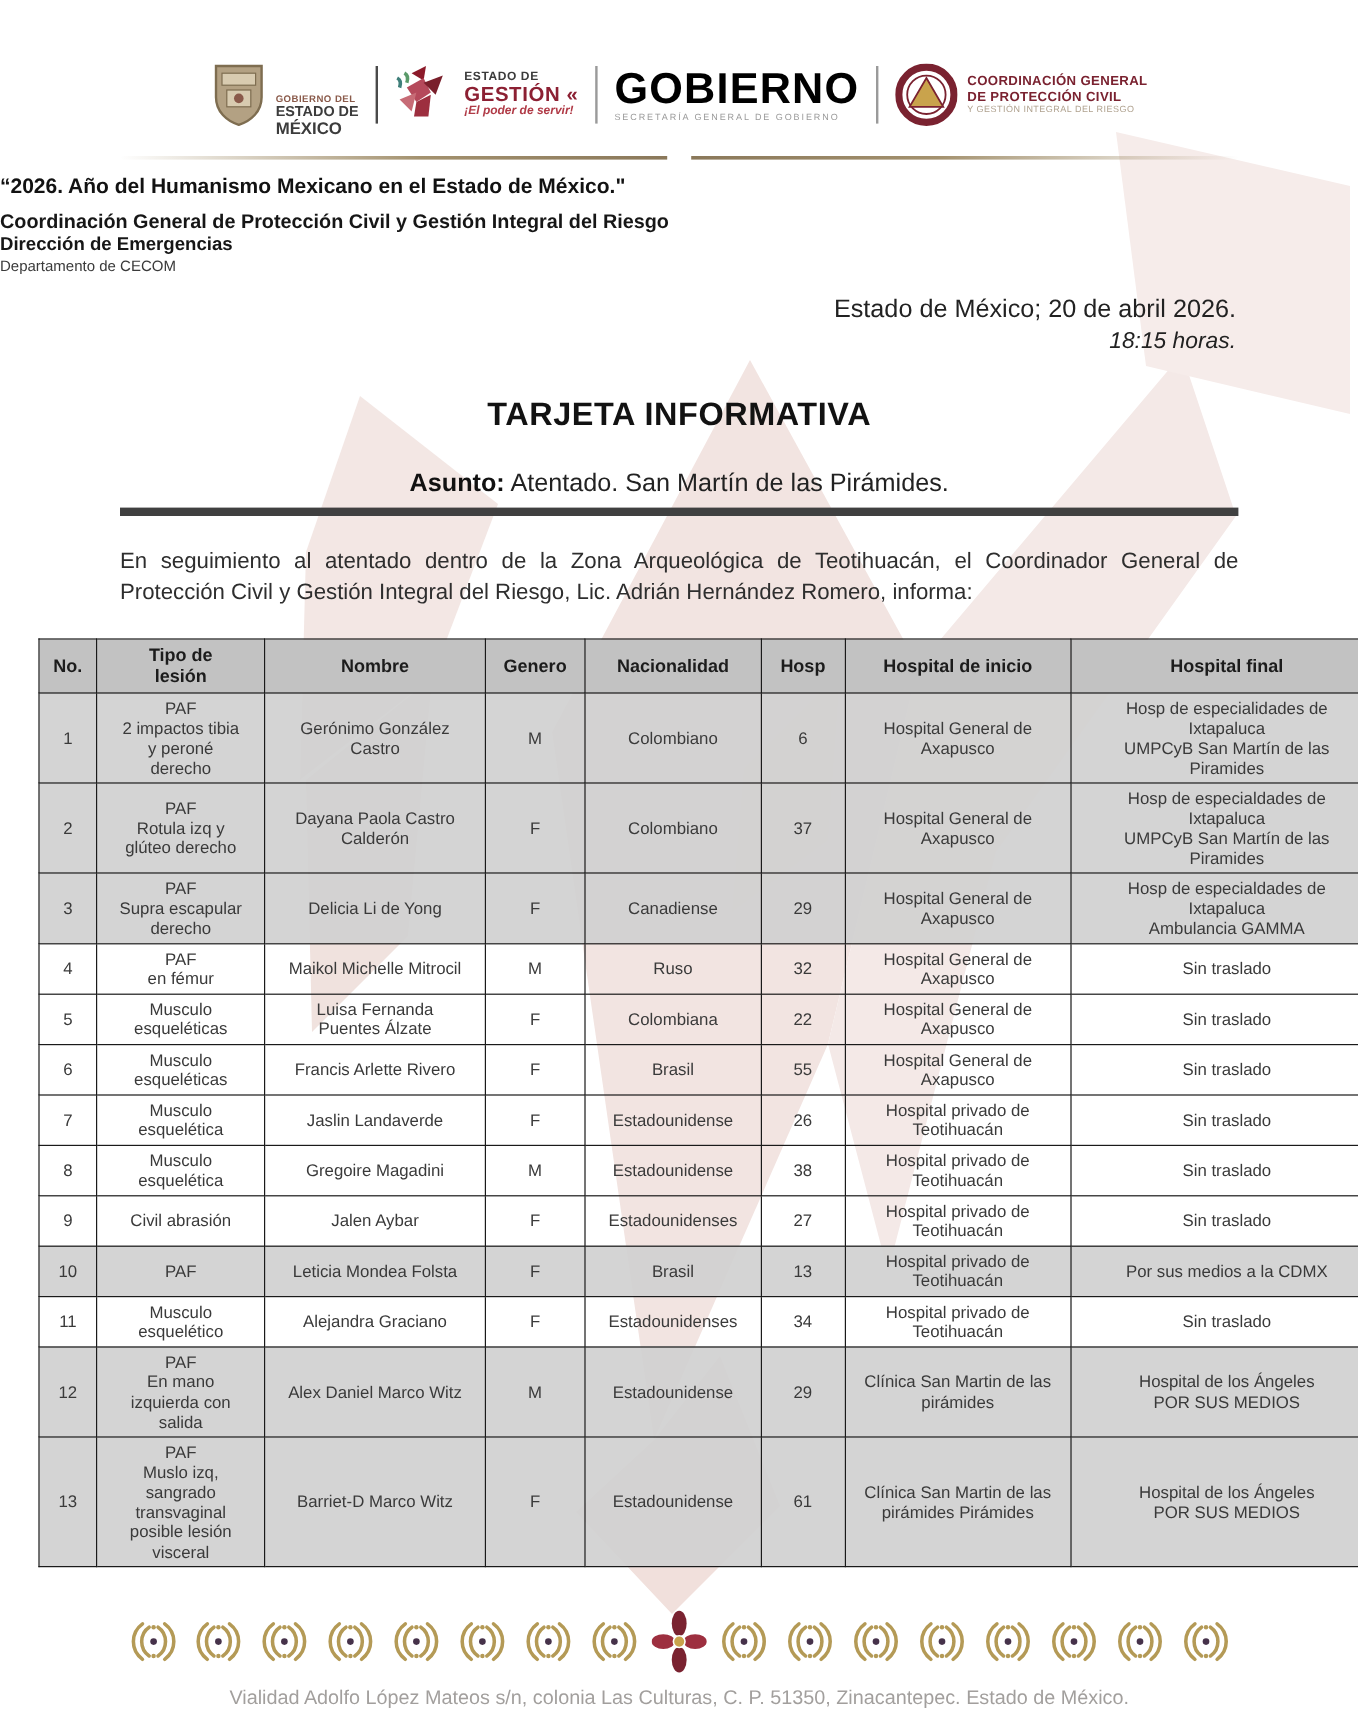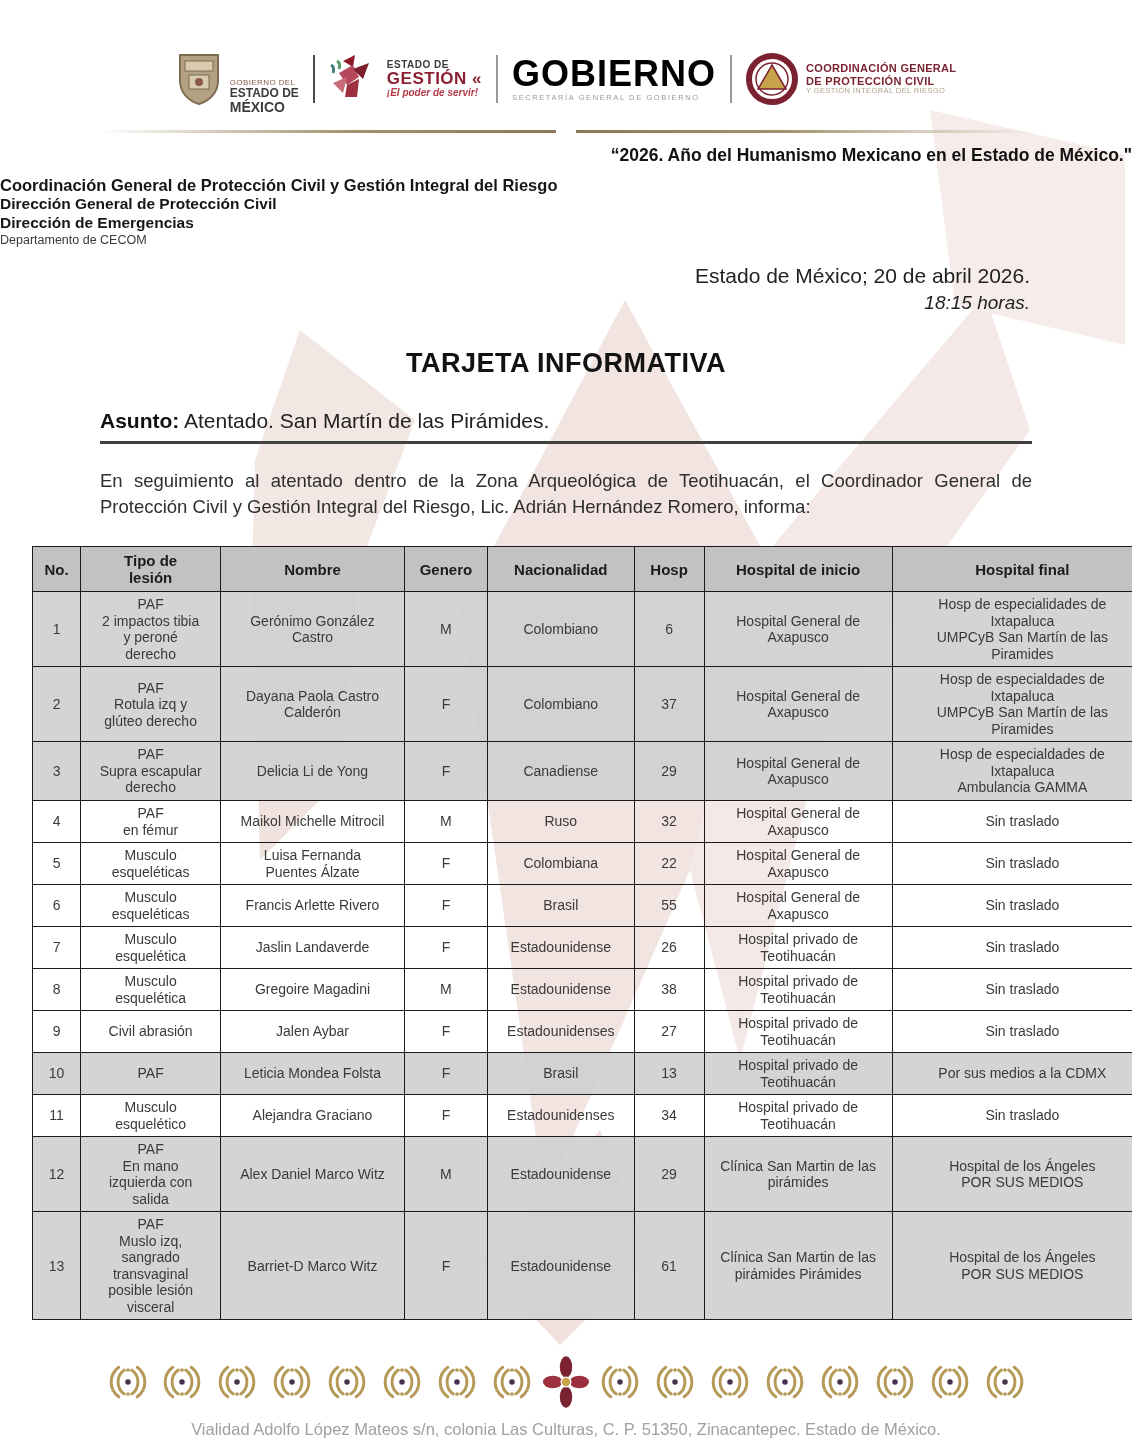--- a/index.html
+++ b/index.html
@@ -7,51 +7,51 @@
   .page{position:relative;width:1132px;min-height:1440px;overflow:hidden;background:#fff;}
   .watermark{position:absolute;top:0;left:0;z-index:0;pointer-events:none;}
   .content{position:relative;z-index:1;}
 
   
   .logobar{display:flex;align-items:center;justify-content:center;gap:14px;padding-top:44px;height:70px;}
   .logo-group{display:flex;align-items:center;gap:8px;}
   .logo-sep{width:2px;height:48px;background:#9a9a9a;}
   .logo-sep.dark{background:#4a4a4a;}
   .l1-text{line-height:1.05;}
-  .l1-line1{font-size:8px;font-weight:normal;color:#8a5a4a;letter-spacing:.4px;margin-top:35px;}
+  .l1-line1{font-size:8px;font-weight:bold;color:#8a5a4a;letter-spacing:.4px;margin-top:35px;}
   .l1-line2{font-size:12px;font-weight:bold;color:#3c3c3c;}
   .l1-line3{font-size:14px;font-weight:bold;color:#3c3c3c;}
   .l2-text{line-height:1.05;}
   .l2-line1{font-size:10px;font-weight:bold;color:#3b3b3b;letter-spacing:.5px;}
   .l2-line2{font-size:17px;font-weight:bold;color:#8c2033;letter-spacing:.5px;}
   .l2-line3{font-size:10px;font-style:italic;font-weight:bold;color:#b03a46;}
   .l3-text{text-align:left;line-height:1;}
   .l3-line1{font-size:36px;font-weight:bold;color:#000000;letter-spacing:1px;}
   .l3-line2{font-size:7.5px;color:#9a9a9a;letter-spacing:1.6px;margin-top:2px;}
   .l4-text{line-height:1.15;}
   .l4-line1,.l4-line2{font-size:11px;font-weight:bold;color:#7a2230;letter-spacing:.3px;}
   .l4-line3{font-size:7.5px;color:#b0a28f;letter-spacing:.4px;}
 
   
   .rule-row{display:flex;justify-content:space-between;margin:16px 100px 0 100px;}
   .rule-seg{height:3px;width:456px;}
   .rule-left{background:linear-gradient(to right,rgba(170,153,120,0),#a3916e 55%,#8a785a);}
   .rule-right{background:linear-gradient(to left,rgba(170,153,120,0),#a3916e 55%,#8a785a);}
 
   
-  .quote{margin-top:12px;text-align:right;font-size:17.5px;font-weight:bold;color:#121212;}
+  .quote{margin-top:12px;text-align:left;font-size:17.5px;font-weight:bold;color:#121212;}
   .org-block{margin:10px 102px 0 0;text-align:left;line-height:1.18;}
   .org1{font-size:16.5px;font-weight:bold;color:#161616;}
   .org2,.org3{font-size:15.5px;font-weight:bold;color:#161616;}
   .org4{font-size:12.5px;color:#3a3a3a;margin-top:1px;}
   .dateline{margin:16px 102px 0 0;text-align:right;font-size:21px;color:#222;}
   .timeline{margin:4px 102px 0 0;text-align:right;font-size:19px;font-style:italic;color:#222;}
 
   .doc-title{margin-top:34px;text-align:center;font-size:27px;font-weight:bold;letter-spacing:.5px;color:#121212;}
-  .subject-wrap{margin:30px 100px 0 100px;border-bottom:3px solid #404040;padding-bottom:8px;}
+  .subject-wrap{margin:30px 100px 0 100px;border-bottom:7px solid #404040;padding-bottom:8px;text-align:center;}
   .subject{font-size:21px;color:#222;}
   .subject b{color:#111;}
   .paragraph{margin:24px 100px 0 100px;font-size:18.5px;line-height:1.42;text-align:justify;color:#2e2e2e;}
 
   
   table.victims{border-collapse:collapse;margin:26px 0 0 32px;width:1121px;table-layout:fixed;}
   table.victims th,table.victims td{border:1.6px solid #1a1a1a;text-align:center;vertical-align:middle;white-space:pre-line;}
   table.victims th{background:#c2c2c2;font-size:15px;font-weight:bold;color:#1c1c1c;padding:5px 2px;}
   table.victims td{font-size:14px;color:#3a3a3a;padding:4px 6px;line-height:1.18;}
   tr.shaded td{background:rgba(208,208,208,.92);}
@@ -141,21 +141,20 @@
 
     <div class="rule-row">
       <div class="rule-seg rule-left"></div>
       <div class="rule-seg rule-right"></div>
     </div>
 
     <div class="quote">“2026. Año del Humanismo Mexicano en el Estado de México."</div>
 
     <div class="org-block">
       <div class="org1">Coordinación General de Protección Civil y Gestión Integral del Riesgo</div>
-      <div class="org2">Dirección General de Protección Civil</div>
       <div class="org3">Dirección de Emergencias</div>
       <div class="org4">Departamento de CECOM</div>
     </div>
 
     <div class="dateline">Estado de México; 20 de abril 2026.</div>
     <div class="timeline">18:15 horas.</div>
 
     <h1 class="doc-title">TARJETA INFORMATIVA</h1>
 
     <div class="subject-wrap">

